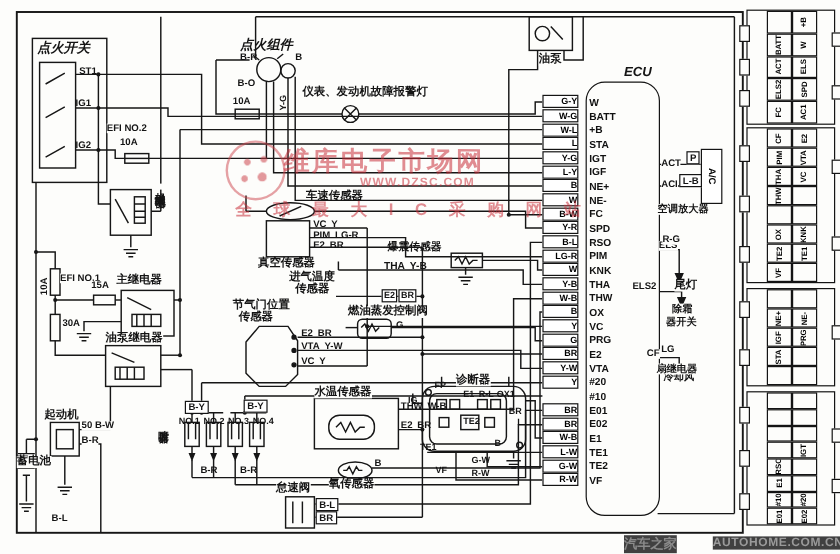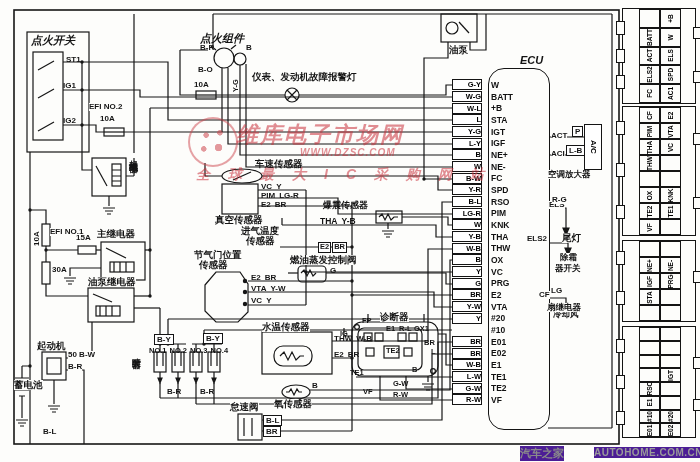--- a/index.html
+++ b/index.html
@@ -29,31 +29,31 @@
   .cblk .tabr{position:absolute;right:-6px;width:6px;height:10px;border:1.4px solid #141414;background:#fdfdfb;}
   .ccols{position:absolute;left:16px;top:0;bottom:0;display:flex;}
   .ccol{display:flex;flex-direction:column;width:21px;height:100%;}
   .cell{flex:1;border:0.8px solid #141414;display:flex;align-items:center;justify-content:center;overflow:hidden;}
   .cell span{transform:rotate(-90deg);font:bold 6.5px "Liberation Sans",sans-serif;white-space:nowrap;}
   
   .acbox{position:absolute;left:584px;top:124px;width:16px;height:44px;border:1.3px solid #141414;background:#fff;z-index:5;
          display:flex;align-items:center;justify-content:center;}
   .acbox span{writing-mode:vertical-rl;font:bold 8px "Liberation Sans",sans-serif;}
   
-  .wm{position:absolute;z-index:9;pointer-events:none;color:rgba(201,48,58,0.55);font-weight:bold;background:transparent;font-style:italic;}
+  .wm{position:absolute;z-index:9;pointer-events:none;color:rgba(201,48,58,0.55);font-weight:bold;background:transparent;}
   .wm-logo{left:188px;top:117px;width:46px;height:46px;border:2.5px solid rgba(205,70,78,0.5);border-radius:50%;
     background:radial-gradient(circle at 35% 35%,rgba(205,70,78,.55) 2.5px,transparent 3px),
                radial-gradient(circle at 65% 30%,rgba(205,70,78,.55) 2.5px,transparent 3px),
                radial-gradient(circle at 30% 65%,rgba(205,70,78,.55) 2.5px,transparent 3px),
                radial-gradient(circle at 62% 62%,rgba(205,70,78,.55) 3.5px,transparent 4px);}
   .wm-title{left:236px;top:120px;font-size:22px;letter-spacing:2px;}
   .wm-url{left:300px;top:147px;font-size:10px;letter-spacing:1px;}
   .wm-slogan{left:196px;top:166px;font-size:14px;letter-spacing:18px;}
   
-  .foot{position:absolute;z-index:5;background:#4c1d95;}
+  .foot{position:absolute;z-index:5;background:#404040;}
   .foot-brand{left:520px;top:446px;font:bold 11px "Liberation Sans",sans-serif;color:#8a8a8a;}
   .foot-site{left:574px;top:447px;font:bold 10px "Liberation Sans",sans-serif;color:#9a9a9a;letter-spacing:.5px;margin-left:20px;}
 </style>
 </head>
 <body>
 
 <div id="stage">
 
 <svg width="700" height="462" viewBox="0 0 700 462">
 <g fill="none" stroke="#161616" stroke-width="1.2">

